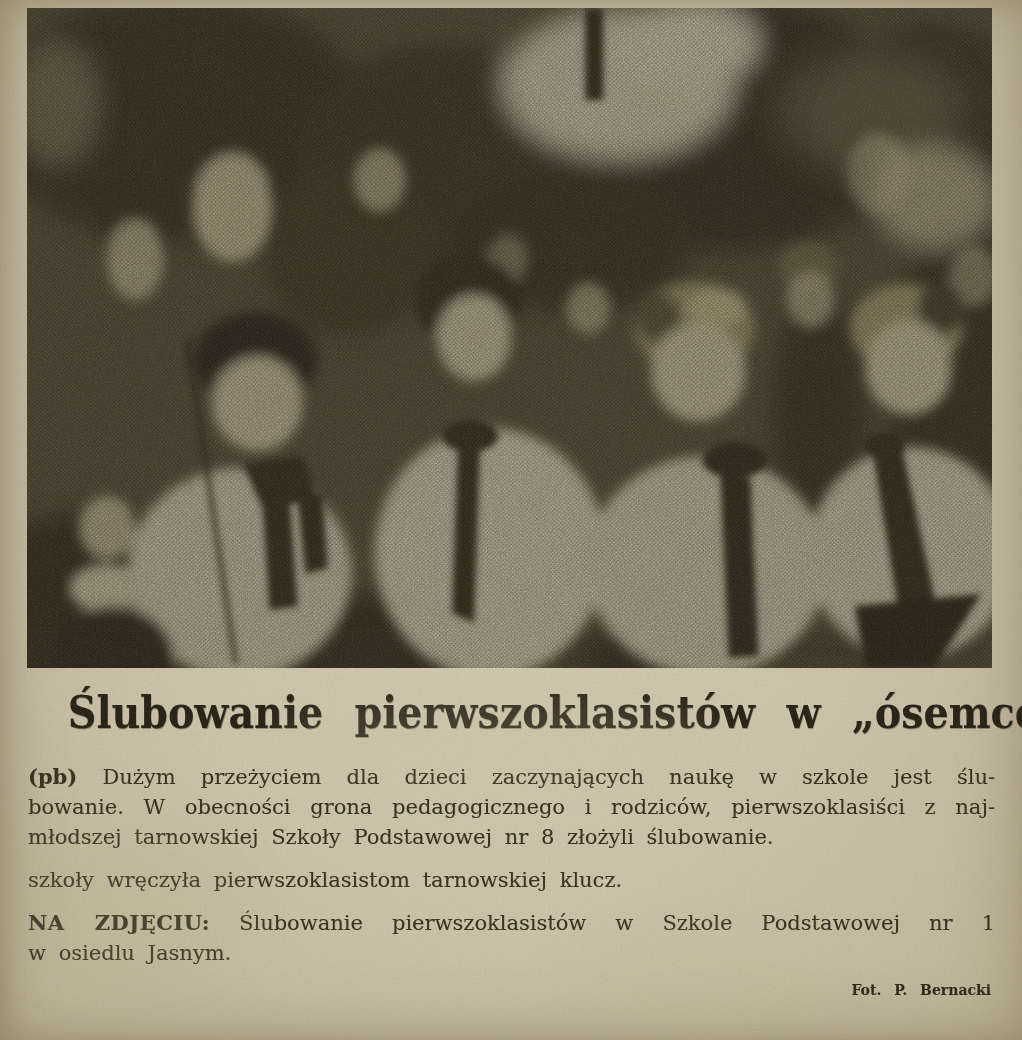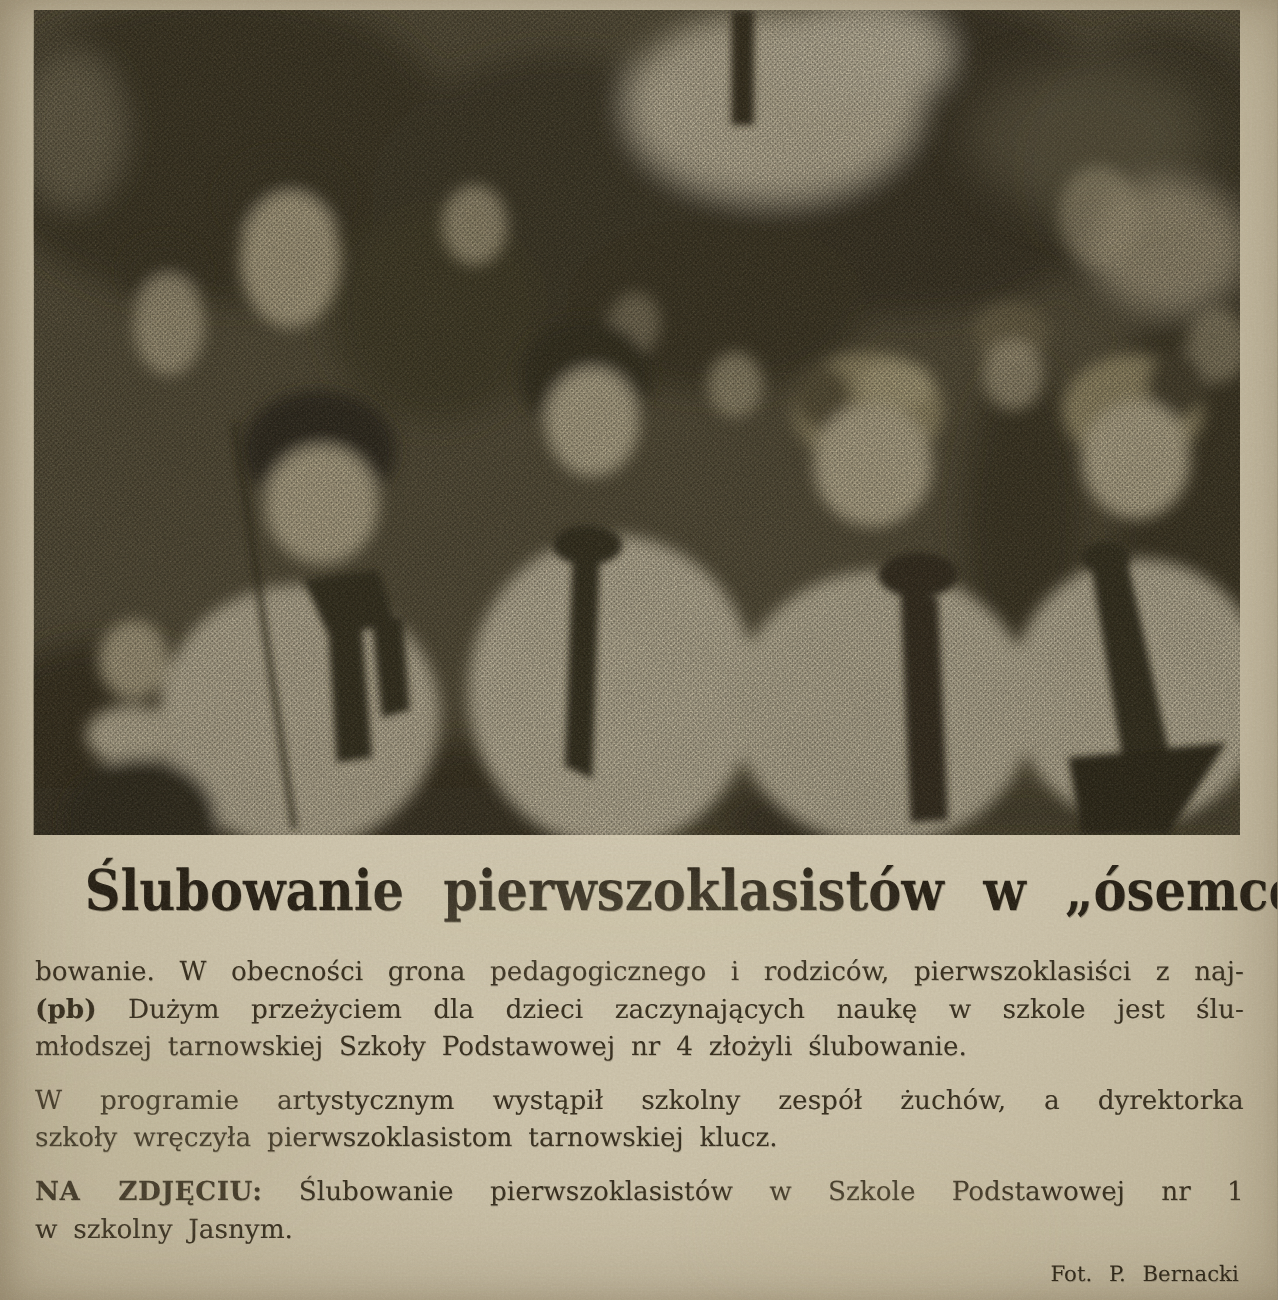--- a/index.html
+++ b/index.html
@@ -45,22 +45,22 @@
   .para{margin:0;}
   .para + .para{margin-top:13px;}
   .line{text-align:justify;}
   .line.just{text-align-last:justify;}
   .line.last{text-align-last:left;word-spacing:6px;}
   .lead{font-weight:bold;}
   .cap-label{font-weight:bold;letter-spacing:.5px;}
   .credit{
     margin:7px 4px 0 0;
     text-align:right;
-    font-weight:normal;
-    font-size:17px;
+    font-weight:bold;
+    font-size:14px;
     word-spacing:8px;
     color:#2a2315;
   }
   .grain{
     position:absolute;inset:0;width:100%;height:100%;
     pointer-events:none;
   }
 </style>
 </head>
 <body>
@@ -174,33 +174,32 @@
       <rect width="963" height="660" fill="url(#dotsL)" opacity=".10"></rect>
       <rect width="963" height="660" filter="url(#photoGrain)" opacity=".30"></rect>
     </svg>
   </figure>
 
   <h1 class="headline"><span class="hl">Ślubowanie pierwszoklasistów w „ósemce”</span></h1>
 
   <div class="body-col">
 
     <div class="para">
+      <div class="line just"><b class="lead">(pb)</b> <span>Dużym przeżyciem dla dzieci zaczynających naukę w szkole jest ślu-</span></div>
       <div class="line just">bowanie. W obecności grona pedagogicznego i rodziców, pierwszoklasiści z naj-</div>
-      <div class="line just"><b class="lead">(pb)</b> <span>Dużym przeżyciem dla dzieci zaczynających naukę w szkole jest ślu-</span></div>
-      <div class="line last">młodszej tarnowskiej Szkoły Podstawowej nr 4 złożyli ślubowanie.</div>
+      <div class="line last">młodszej tarnowskiej Szkoły Podstawowej nr 8 złożyli ślubowanie.</div>
     </div>
 
     <div class="para">
-      <div class="line just">W programie artystycznym wystąpił szkolny zespół żuchów, a dyrektorka</div>
       <div class="line last">szkoły wręczyła pierwszoklasistom tarnowskiej klucz.</div>
     </div>
 
     <div class="para">
       <div class="line just"><b class="cap-label">NA ZDJĘCIU:</b> <span>Ślubowanie pierwszoklasistów w Szkole Podstawowej nr 1</span></div>
-      <div class="line last">w szkolny Jasnym.</div>
+      <div class="line last">w osiedlu Jasnym.</div>
     </div>
 
     <div class="credit">Fot. P. Bernacki</div>
   </div>
 
   <svg class="grain" aria-hidden="true" width="1022" height="1040" viewBox="0 0 1022 1040" preserveAspectRatio="none">
     <defs>
       <filter id="gDark" x="0%" y="0%" width="100%" height="100%">
         <feTurbulence type="fractalNoise" baseFrequency="0.55" numOctaves="3" seed="3" stitchTiles="stitch"></feTurbulence>
         <feColorMatrix type="matrix" values="0 0 0 0 0.25  0 0 0 0 0.20  0 0 0 0 0.12  0.7 0.7 0.7 0 -0.45"></feColorMatrix>

